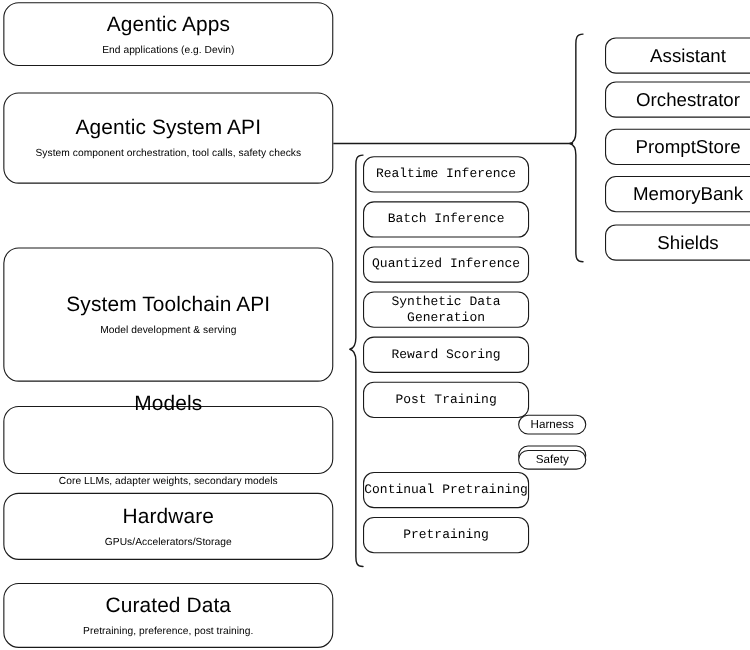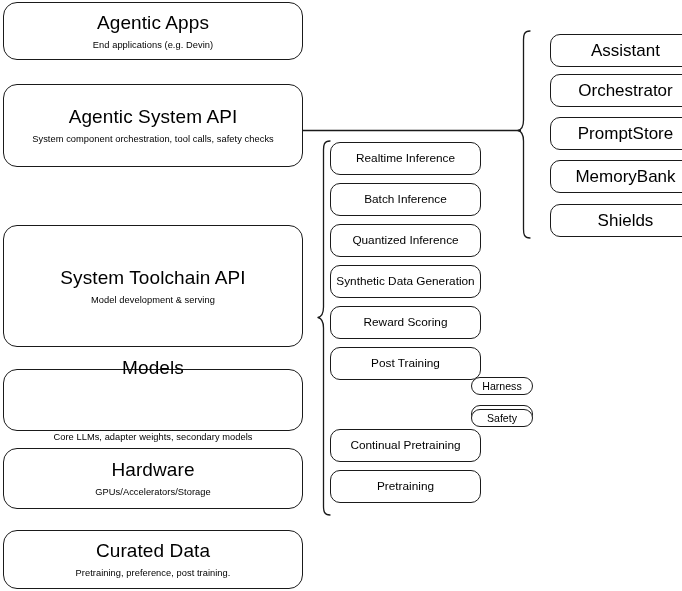--- a/index.html
+++ b/index.html
@@ -61,20 +61,21 @@
   #layer-hardware         { top: 448px; height: 61px; }
   #layer-curated-data     { top: 530px; height: 59px; }
 
   
   .mid {
     left: 330px;
     width: 151px;
     height: 33px;
     border-radius: 10px;
     font-size: 11.8px;
+    font-family: Liberation Mono, monospace;
   }
 
   
   .right {
     left: 550px;
     width: 151px;
     height: 33px;
     border-radius: 10px;
     font-size: 17px;
   }

